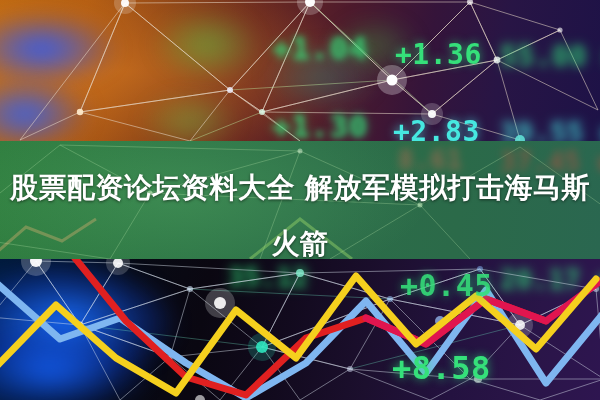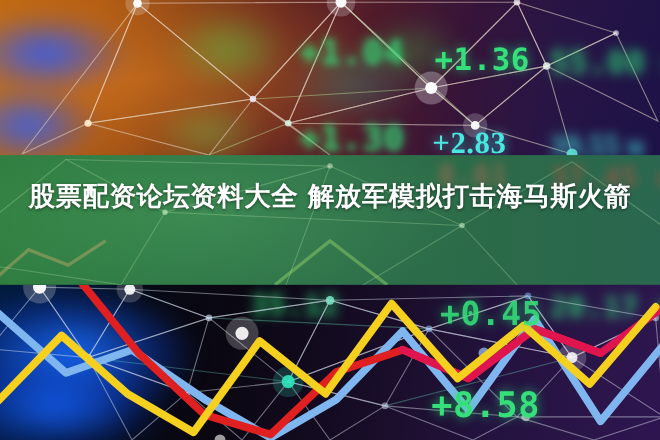--- a/index.html
+++ b/index.html
@@ -59,30 +59,30 @@
       background:radial-gradient(ellipse at center,rgba(20,95,245,.9),rgba(10,55,190,.25) 55%,rgba(0,0,0,0) 78%);}
   .blob-teal{left:262px;top:42px;width:120px;height:70px;
       background:radial-gradient(ellipse at center,rgba(20,190,170,.30),rgba(0,0,0,0) 70%);}
 
   
   .tick{
     position:absolute;font-family:"DejaVu Sans Mono","Liberation Mono",monospace;
     font-weight:700;letter-spacing:.5px;white-space:nowrap;pointer-events:none;
   }
   .t-green{color:#35e07a;text-shadow:0 0 10px rgba(40,230,120,.75);}
-  .t-cyan{color:#46e8e0;text-shadow:0 0 10px rgba(70,230,225,.75);font-family:Liberation Serif, serif;}
+  .t-cyan{color:#46e8e0;text-shadow:0 0 10px rgba(70,230,225,.75);}
   .t-blur{filter:blur(3.2px);opacity:.8;}
   .t-blur2{filter:blur(4.5px);opacity:.62;}
 
   
   .title{
     position:absolute;left:0;top:160px;width:600px;
     text-align:center;color:#ffffff;
     font-family:"DejaVu Sans","Liberation Sans",sans-serif;
-    font-weight:700;font-size:24px;line-height:36px;letter-spacing:.5px;
+    font-weight:700;font-size:28px;line-height:56px;letter-spacing:.5px;
     text-shadow:0 1px 3px rgba(0,0,0,.55);
   }
 
   svg.layer{position:absolute;left:0;top:0;width:600px;height:400px;pointer-events:none;}
   .node{fill:#ffffff;}
 </style>
 </head>
 <body>
 
 <div id="banner">

